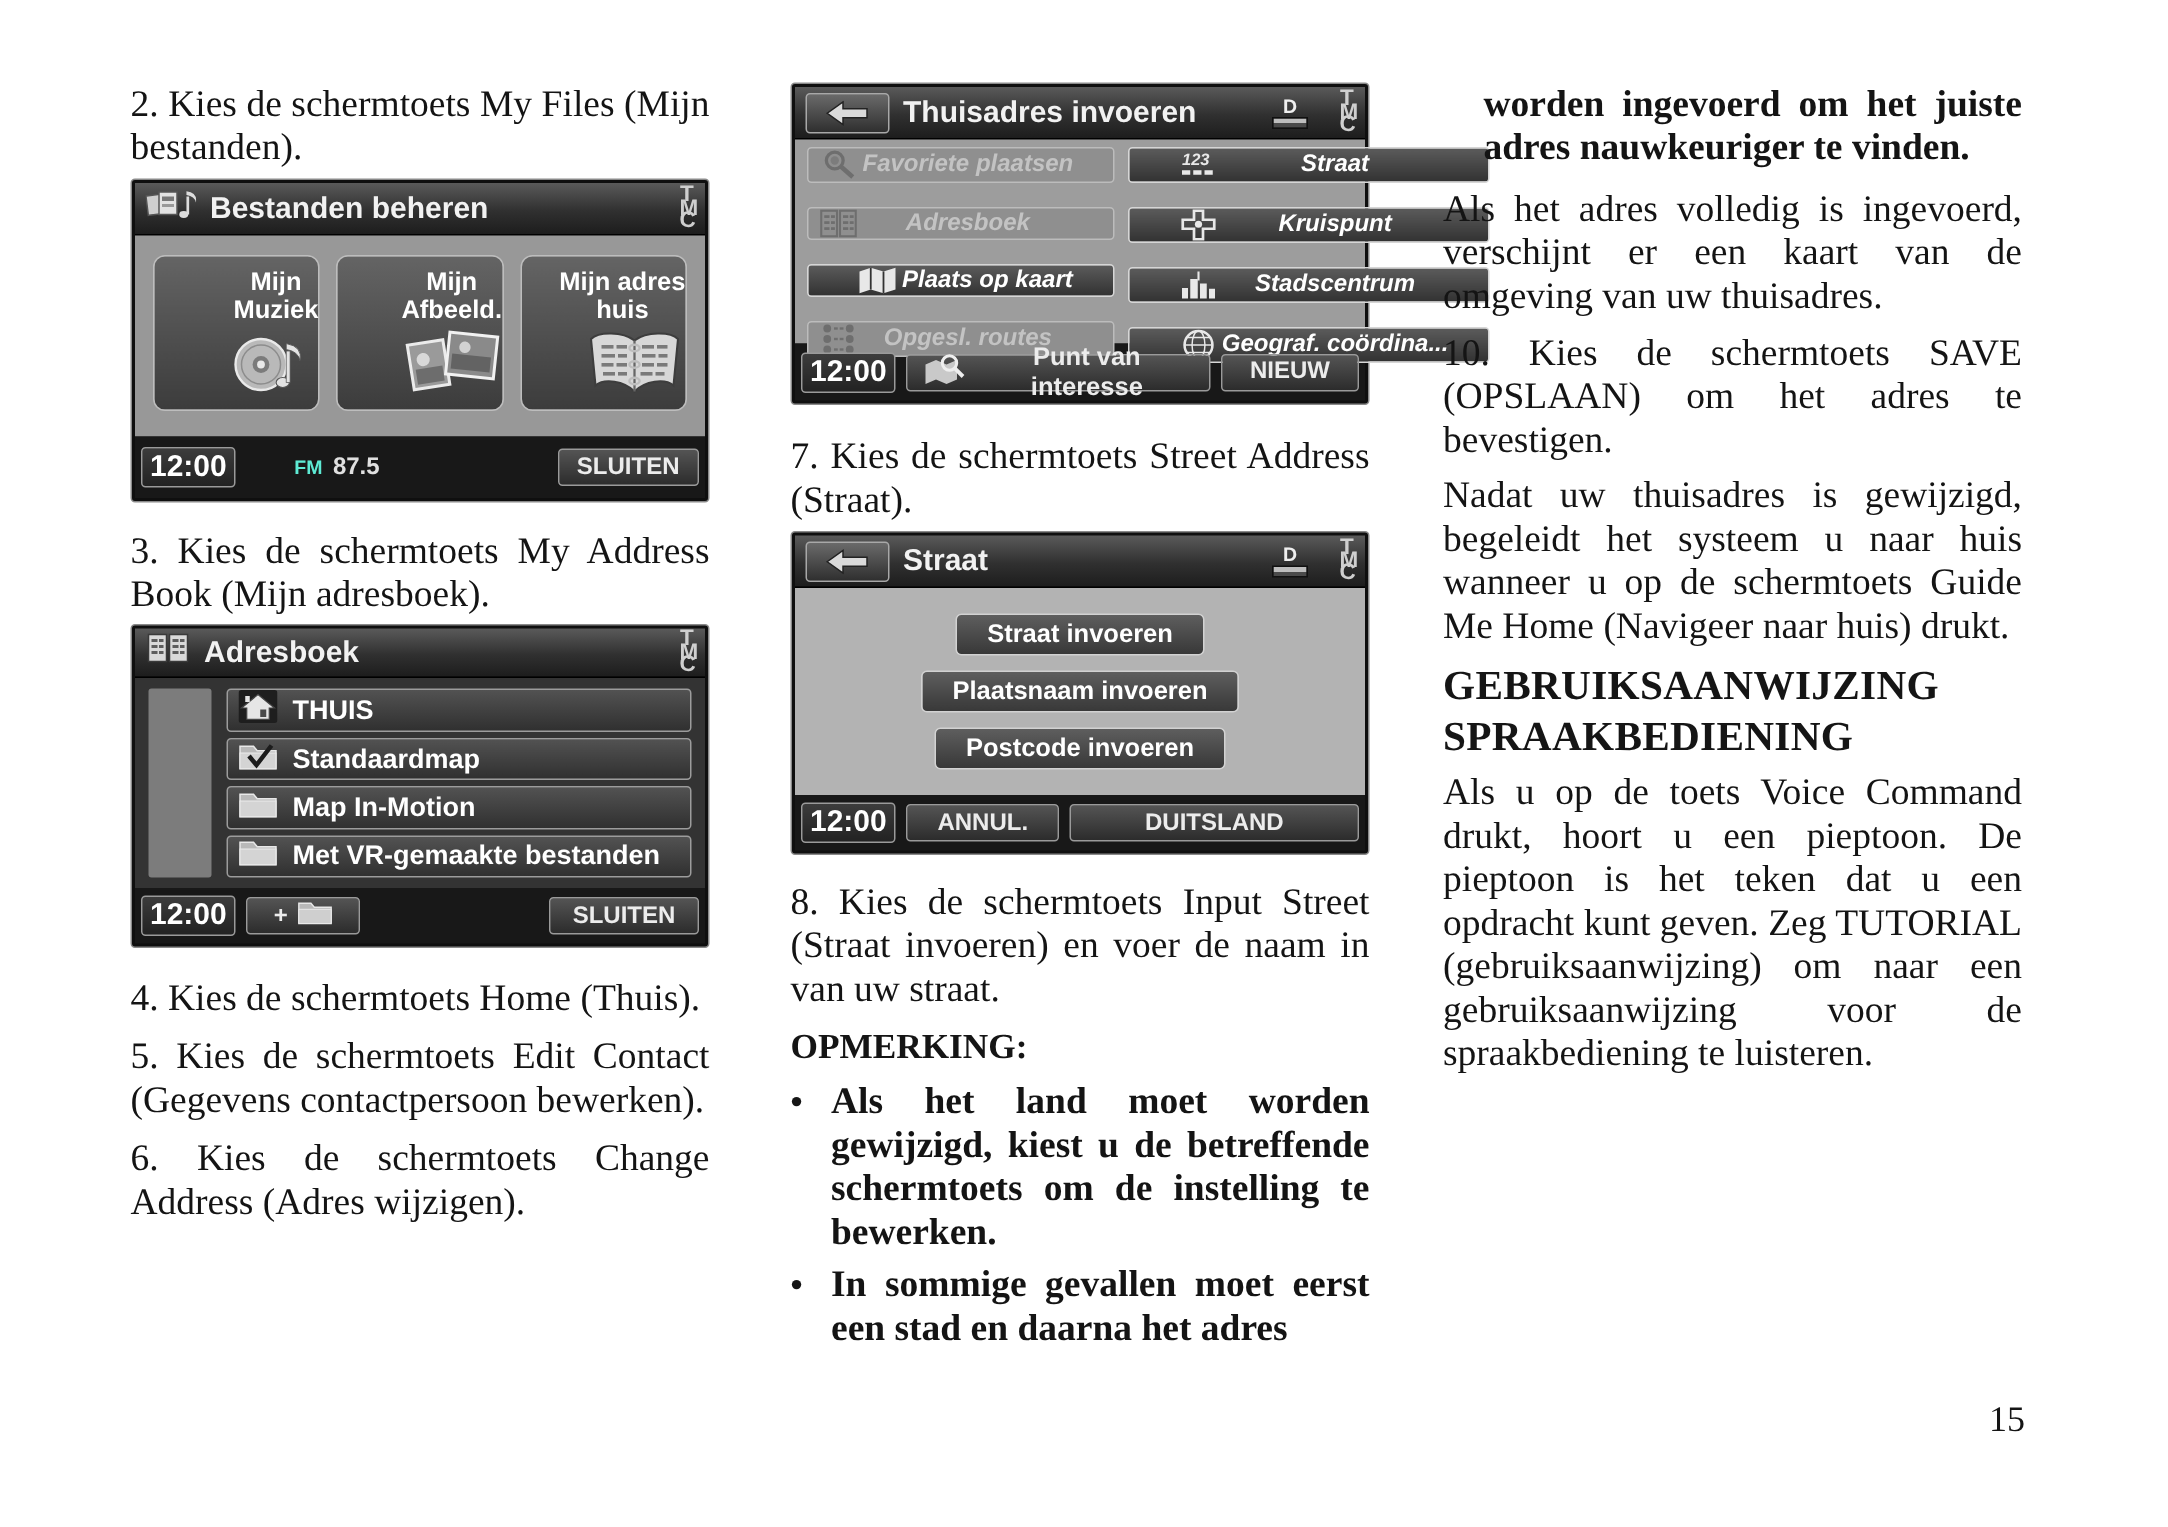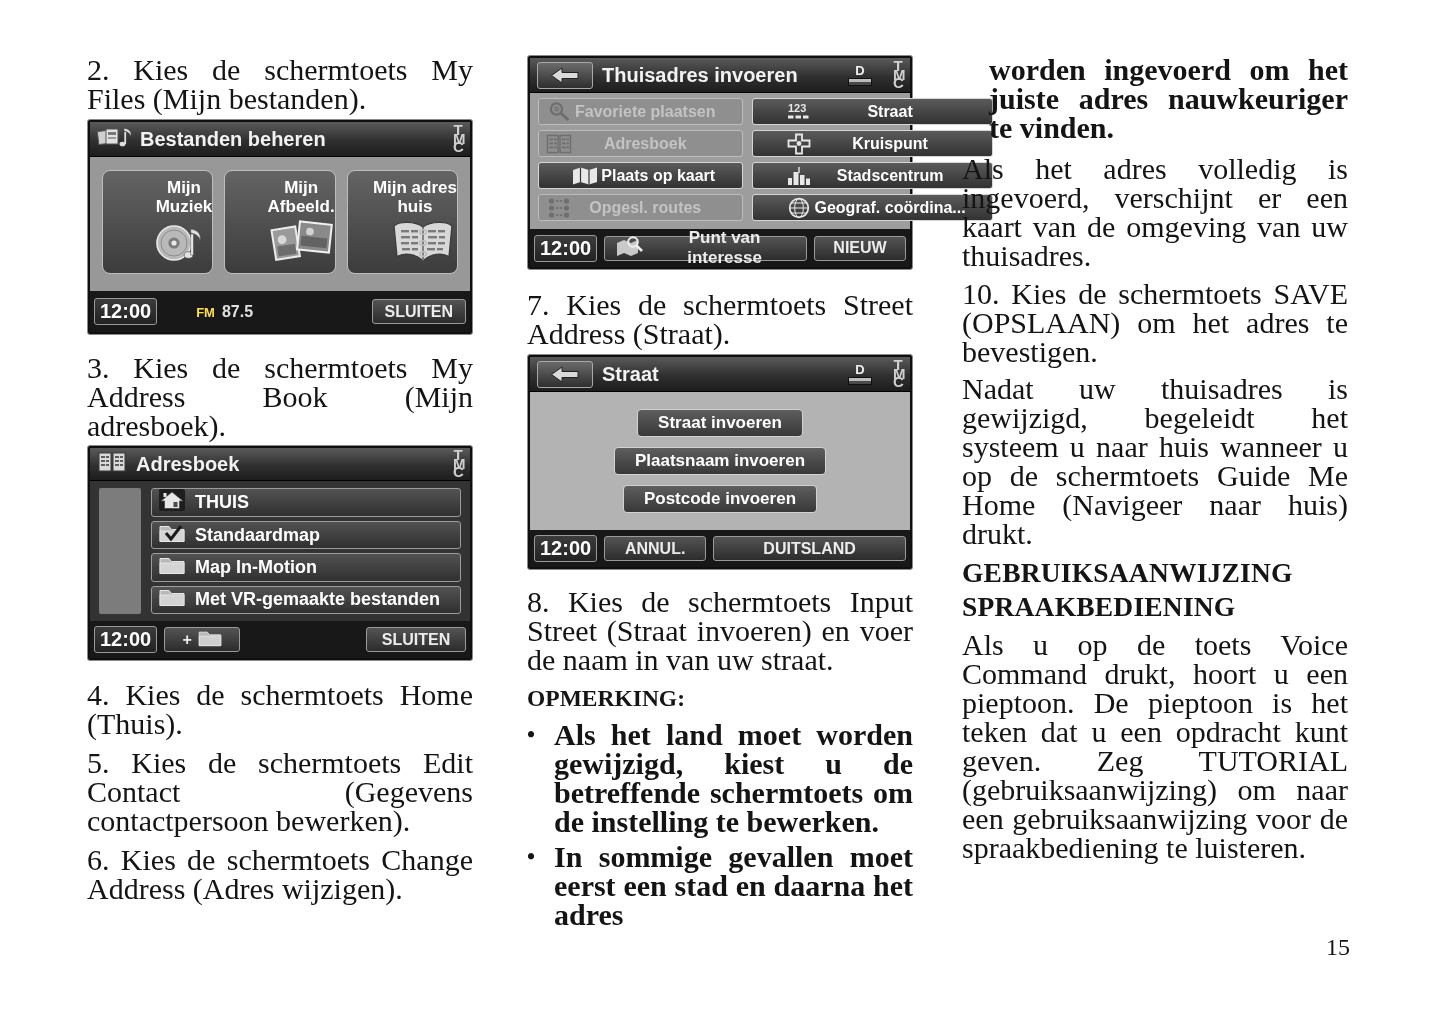--- a/index.html
+++ b/index.html
@@ -5,21 +5,21 @@
   html,body{margin:0;padding:0;}
   body{
     width:1445px;height:1018px;position:relative;background:#ffffff;
     font-family:"Liberation Serif", serif;color:#151515;overflow:hidden;
   }
   .col{position:absolute;top:55px;width:386px;}
   #col-left{left:87px;}
   #col-mid{left:527px;}
   #col-right{left:962px;}
   p{margin:0;}
-  .bodytext{font-size:30px;line-height:29px;text-align:justify;color:#141414;}
+  .bodytext{font-size:25px;line-height:29px;text-align:justify;color:#141414;}
   .boldtext{font-weight:bold;}
   .note-h{font-size:23.5px;line-height:30px;font-weight:bold;text-align:left;}
   .bullet{display:flex;}
   .bullet .dot{width:27px;font-weight:bold;font-size:23px;line-height:29px;}
   .bullet .bodytext{flex:1;}
   .cont-indent{padding-left:27px;}
   .sec-head{font-size:27.5px;line-height:34px;font-weight:bold;text-align:left;letter-spacing:0.2px;}
   .page-num{position:absolute;left:1290px;top:934px;width:60px;text-align:right;font-size:24px;}
 
   
@@ -50,34 +50,34 @@
   .push{margin-left:auto;}
 
   
   .s1-body{height:134px;background:#989898;display:flex;gap:11px;padding:13px 12px 17px;box-sizing:border-box;}
   .tile{flex:1;background:linear-gradient(180deg,#646464,#3c3c3c);border:1px solid #bdbdbd;border-radius:8px;
     color:#fff;font-weight:bold;font-size:17px;line-height:19px;text-align:center;
     display:flex;flex-direction:column;align-items:flex-end;padding-top:7px;box-sizing:border-box;}
   .tile-label{white-space:pre-line;}
   .tile-icon{margin-top:3px;}
   .fmgroup{color:#e0e0e0;margin-left:32px;display:flex;align-items:baseline;gap:7px;}
-  .fm-l{font-size:13px;font-weight:bold;color:#fde047;}
+  .fm-l{font-size:13px;font-weight:bold;color:#5eead4;}
   .fm-v{font-size:16px;font-weight:bold;}
 
   
   .s2-body{height:140px;background:#333;display:flex;padding:7px 9px;box-sizing:border-box;}
   .s2-strip{width:42px;background:#7c7c7c;border-radius:2px;margin-right:10px;}
   .s2-rows{flex:1;display:flex;flex-direction:column;gap:4px;}
   .lrow{height:29px;background:linear-gradient(180deg,#525252,#303030);border:1px solid #9c9c9c;border-radius:3px;
     display:flex;align-items:center;gap:10px;padding:0 7px;color:#fff;font-weight:bold;font-size:18px;box-sizing:border-box;}
   .addbtn{width:76px;gap:6px;}
 
   
   .s3-body{height:136px;background:#9d9d9d;display:flex;gap:9px;padding:5px 8px;box-sizing:border-box;}
-  .navcol{flex:1;display:flex;flex-direction:column;gap:5px;}
+  .navcol{flex:1;display:flex;flex-direction:column;gap:16px;font-style:italic;}
   .nbtn{height:27px;border-radius:3px;display:flex;align-items:center;padding:0 4px;box-sizing:border-box;
     font-weight:bold;font-size:16px;}
   .nbtn .nicon{width:32px;display:flex;justify-content:center;align-items:center;flex:0 0 auto;}
   .nbtn .nlabel{flex:1;text-align:center;padding-right:22px;white-space:nowrap;overflow:hidden;}
   .nbtn.on{background:linear-gradient(180deg,#5b5b5b,#323232);border:1px solid #d6d6d6;color:#fff;}
   .nbtn.off{background:#8f8f8f;border:1px solid #bcbcbc;color:#c3c3c3;}
   .nbtn.off .nicon{color:#6e6e6e;}
   .nbtn.on .nicon{color:#e8e8e8;margin-left:26px;}
   .poibtn{flex:1;display:flex;align-items:center;gap:8px;justify-content:flex-start;padding:0 10px;}
   .poibtn .plabel{flex:1;text-align:center;font-size:17px;}

